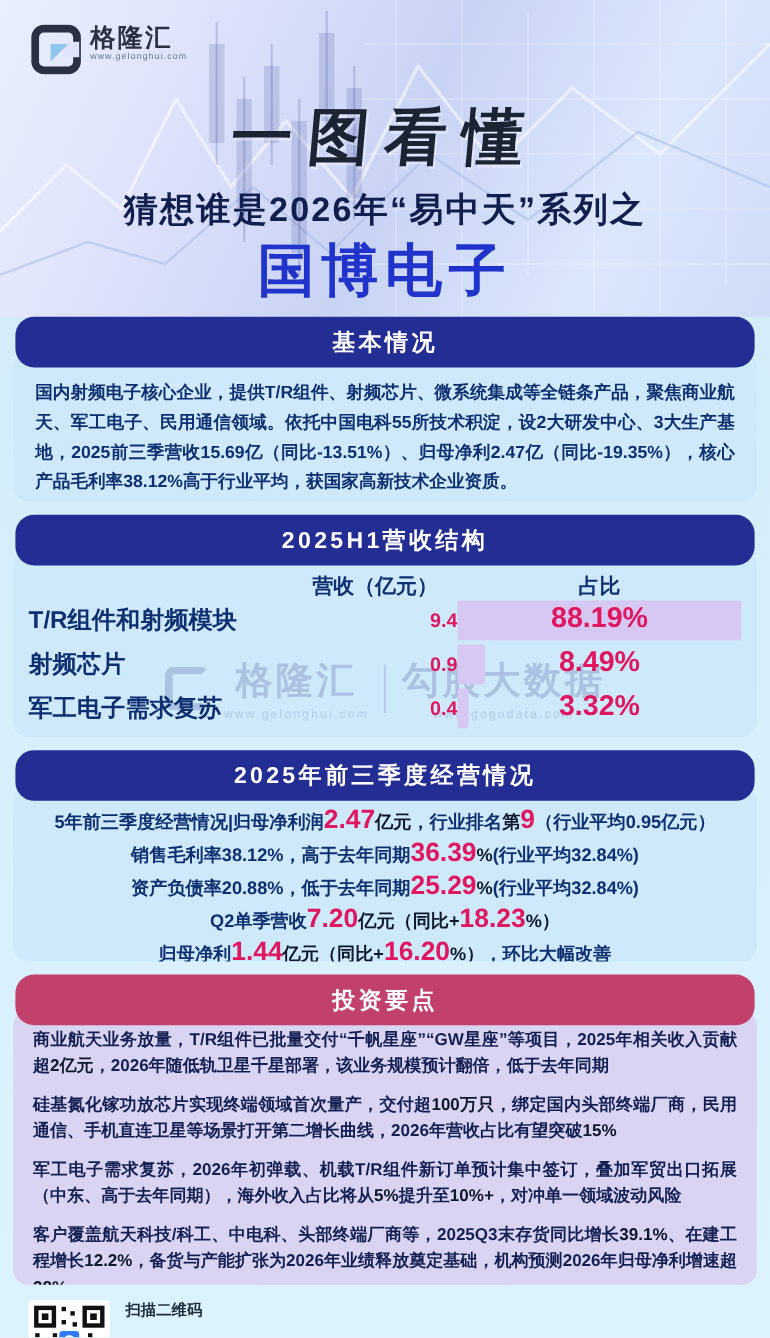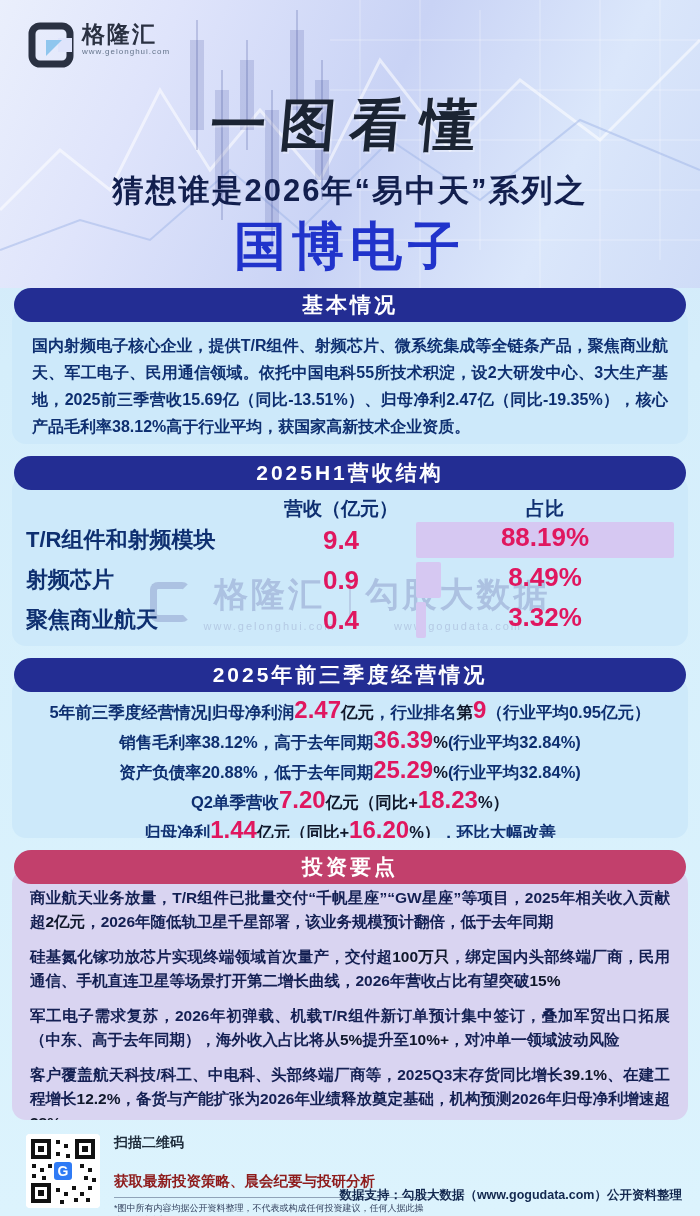--- a/index.html
+++ b/index.html
@@ -14,36 +14,36 @@
   .brand{position:absolute;top:22px;left:28px;display:flex;align-items:flex-start;gap:8px}
   .brand-mark{width:46px;height:46px;flex:none}
   .brand-name{font-size:23px;color:#2a3142;letter-spacing:2px;line-height:1.1}
   .brand-url{font-size:8px;color:#64748b;letter-spacing:1px;font-weight:normal}
   .hero-title{position:absolute;top:88px;width:100%;text-align:center;font-size:56px;color:#1b2433;
     letter-spacing:14px;transform:skewX(-5deg);text-shadow:2px 2px 0 rgba(255,255,255,.35)}
   .hero-sub{position:absolute;top:170px;width:100%;text-align:center;font-size:31px;color:#121f4e;letter-spacing:2px}
   .hero-company{position:absolute;top:212px;width:100%;text-align:center;font-size:52px;color:#2033cb;letter-spacing:6px}
   
   .section{margin:0 12px 12px}
-  .sec-head{position:relative;z-index:2;height:34px;margin:0 2px;border-radius:17px;
+  .sec-head{position:relative;z-index:2;height:46px;margin:0 2px;border-radius:17px;
     display:flex;align-items:center;justify-content:center;color:#fff;font-size:21px;letter-spacing:3px}
   .sec-head.navy{background:#232d93}
   .sec-head.rose{background:#c2406c}
   .sec-body{position:relative;z-index:1;margin-top:-14px;border-radius:14px;overflow:hidden}
   .sec-body.blue{background:#cde9fa}
   .sec-body.lav{background:#d9d4f1}
   
   .basic-body{height:136px;padding:24px 20px 8px;font-size:16px;line-height:27px;text-align:justify}
   
   .rev-body{height:170px;padding:20px 14px 6px}
   .rev-grid{position:relative;z-index:2;display:grid;grid-template-columns:240px 150px 1fr;align-items:center}
   .rev-colhead{height:24px;font-size:19px;text-align:center}
   .rev-row{height:40px}
   .rev-label{font-size:22px;text-align:left}
-  .rev-val{font-size:26px;color:#e0175f;text-align:center}
+  .rev-val{font-size:18px;color:#e0175f;text-align:right}
   .rev-share{position:relative;height:36px;display:flex;align-items:flex-start;justify-content:center}
   .rev-bar{position:absolute;left:0;top:0;bottom:0;background:#d6c8f2;border-radius:2px}
   .rev-share span{position:relative;font-size:26px;color:#e0175f}
   .watermark{position:absolute;z-index:1;left:0;right:0;top:96px;display:flex;justify-content:center;align-items:center;gap:14px;opacity:.5;pointer-events:none}
   .wm-g{width:40px;height:40px;border:7px solid #8c9bc9;border-radius:8px;border-right-color:transparent}
   .wm-name{font-size:34px;color:#8c9bc9;letter-spacing:3px}
   .wm-sep{width:2px;height:44px;background:#a6b2d6}
   .wm-col{display:flex;flex-direction:column;align-items:center}
   .wm-url{font-size:11px;color:#9daccf;letter-spacing:2px;font-weight:normal;margin-top:2px}
   
@@ -144,21 +144,21 @@
       </div>
       <div class="rev-grid rev-row">
         <div class="rev-label">射频芯片</div>
         <div class="rev-val">0.9</div>
         <div class="rev-share">
           <i class="rev-bar" style="width: 9.62694%;"></i>
           <span>8.49%</span>
         </div>
       </div>
       <div class="rev-grid rev-row">
-        <div class="rev-label">聚焦商业航天</div>
+        <div class="rev-label">军工电子需求复苏</div>
         <div class="rev-val">0.4</div>
         <div class="rev-share">
           <i class="rev-bar" style="width: 3.7646%;"></i>
           <span>3.32%</span>
         </div>
       </div>
     </div>
   </div>
 
   <div class="section">

